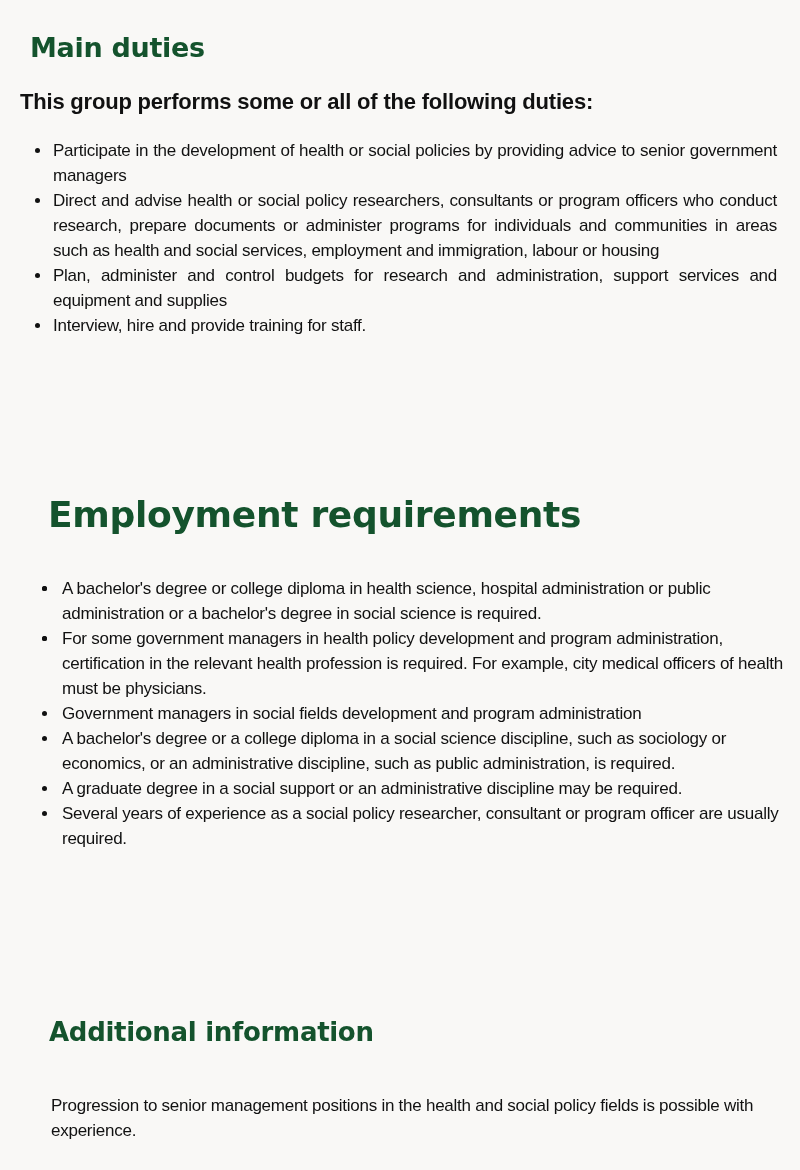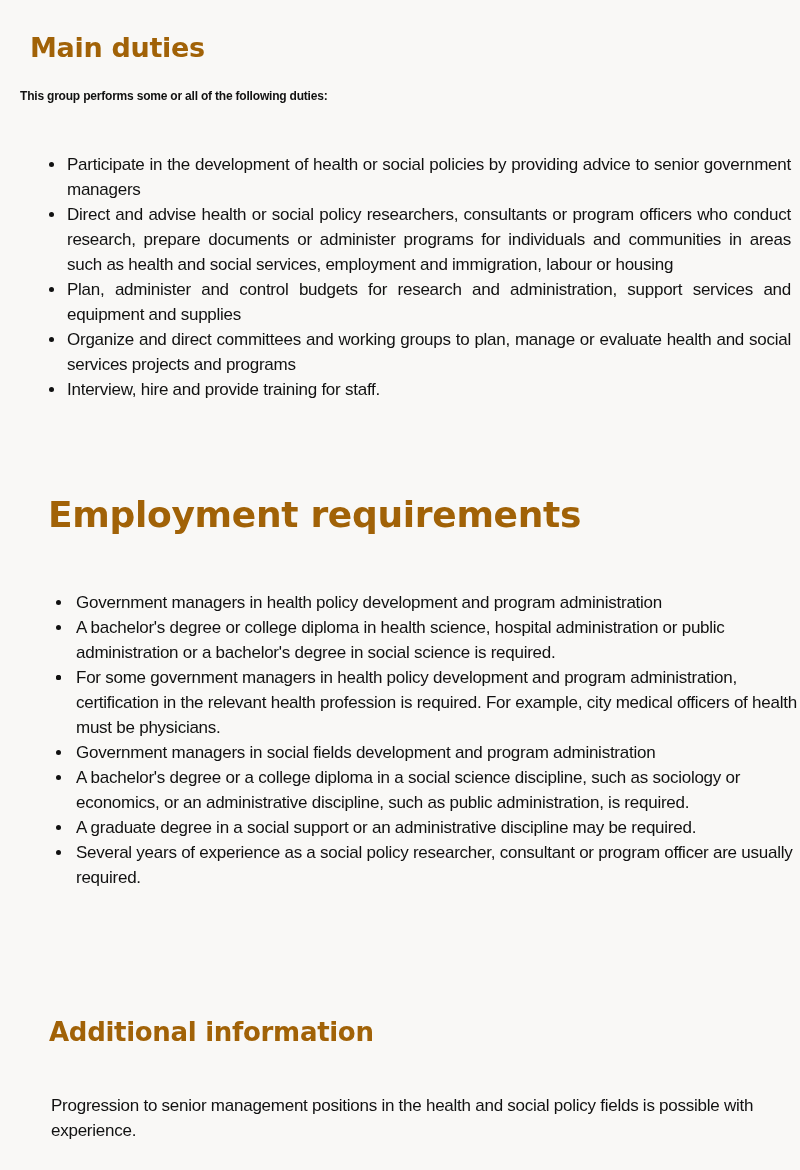--- a/index.html
+++ b/index.html
@@ -13,40 +13,40 @@
       position: relative;
       overflow: hidden;
       color: #111111;
       font-family: "Liberation Sans", sans-serif;
     }
     .h {
       position: absolute;
       margin: 0;
       font-family: "DejaVu Sans", sans-serif;
       font-weight: bold;
-      color: #a16207;
+      color: #14532d;
       letter-spacing: -0.3px;
     }
     #h-main { left: 30px; top: 32px; font-size: 27px; }
     #h-emp { left: 48px; top: 494px; font-size: 36px; }
     #h-add { left: 49px; top: 1017px; font-size: 26px; }
 
     .intro {
       position: absolute;
       left: 20px;
       top: 89px;
-      font-size: 12px;
+      font-size: 22px;
       font-weight: bold;
       margin: 0;
       letter-spacing: -0.2px;
     }
 
     ul.list {
       position: absolute;
-      margin: 16px;
+      margin: 2px;
       padding: 0;
       list-style: none;
       font-size: 17px;
       line-height: 25px;
       letter-spacing: -0.25px;
     }
     ul.list li {
       position: relative;
       padding-left: 0;
     }
@@ -87,28 +87,27 @@
 </head>
 <body>
 
 <h2 id="h-main" class="h">Main duties</h2>
 <p class="intro">This group performs some or all of the following duties:</p>
 
 <ul id="duties-list" class="list">
   <li><span class="bullet"></span><span>Participate in the development of health or social policies by providing advice to senior government managers</span></li>
   <li><span class="bullet"></span><span>Direct and advise health or social policy researchers, consultants or program officers who conduct research, prepare documents or administer programs for individuals and communities in areas such as health and social services, employment and immigration, labour or housing</span></li>
   <li><span class="bullet"></span><span>Plan, administer and control budgets for research and administration, support services and equipment and supplies</span></li>
-  <li><span class="bullet"></span><span>Organize and direct committees and working groups to plan, manage or evaluate health and social services projects and programs</span></li>
   <li><span class="bullet"></span><span>Interview, hire and provide training for staff.</span></li>
 </ul>
 
 <h2 id="h-emp" class="h">Employment requirements</h2>
 
 <ul id="req-list" class="list">
-  <li><span class="bullet"></span><span>Government managers in health policy development and program administration</span></li>
+  <li><span class="bullet"></span></li>
   <li><span class="bullet"></span><span>A bachelor's degree or college diploma in health science, hospital administration or public administration or a bachelor's degree in social science is required.</span></li>
   <li><span class="bullet"></span></li>
   <li><span class="bullet"></span><span>For some government managers in health policy development and program administration, certification in the relevant health profession is required. For example, city medical officers of health must be physicians.</span></li>
   <li><span class="bullet"></span><span>Government managers in social fields development and program administration</span></li>
   <li><span class="bullet"></span><span>A bachelor's degree or a college diploma in a social science discipline, such as sociology or economics, or an administrative discipline, such as public administration, is required.</span></li>
   <li><span class="bullet"></span><span>A graduate degree in a social support or an administrative discipline may be required.</span></li>
   <li><span class="bullet"></span><span>Several years of experience as a social policy researcher, consultant or program officer are usually required.</span></li>
 </ul>
 
 <h2 id="h-add" class="h">Additional information</h2>

